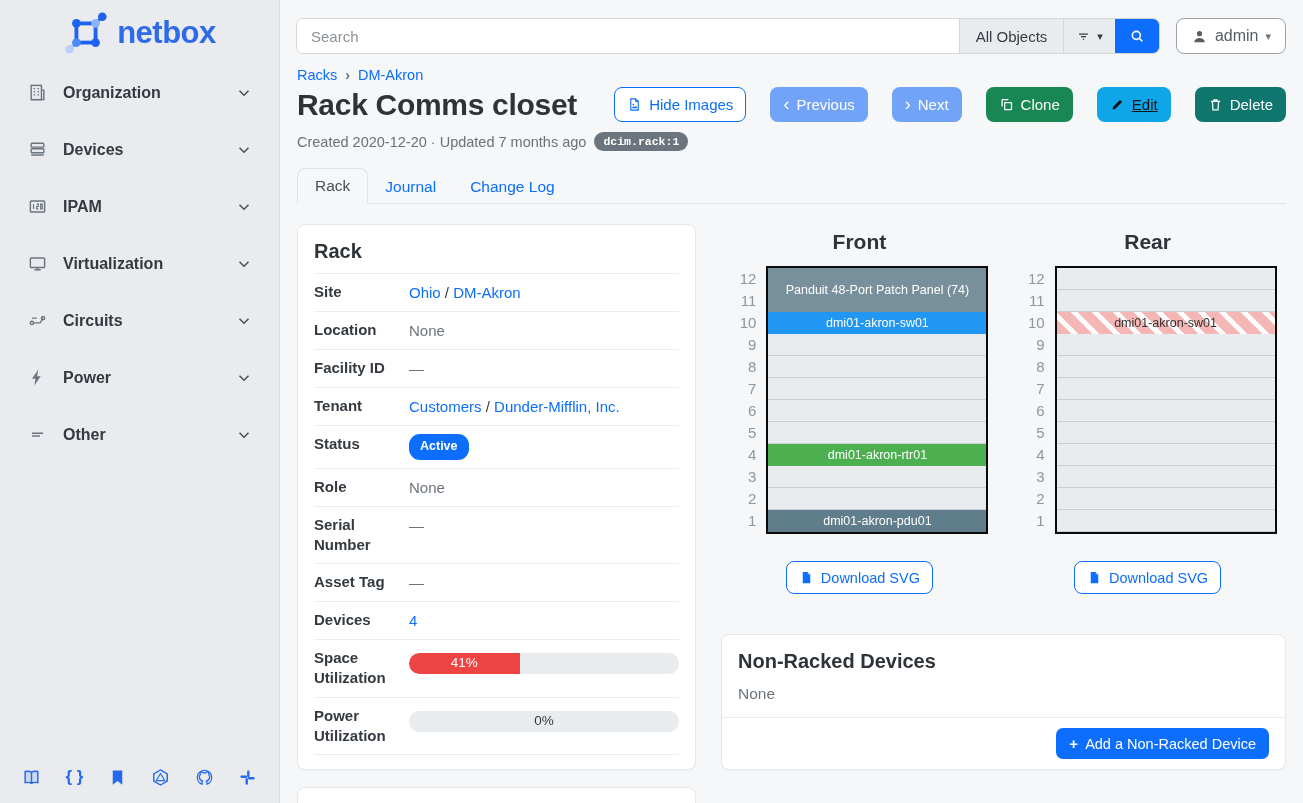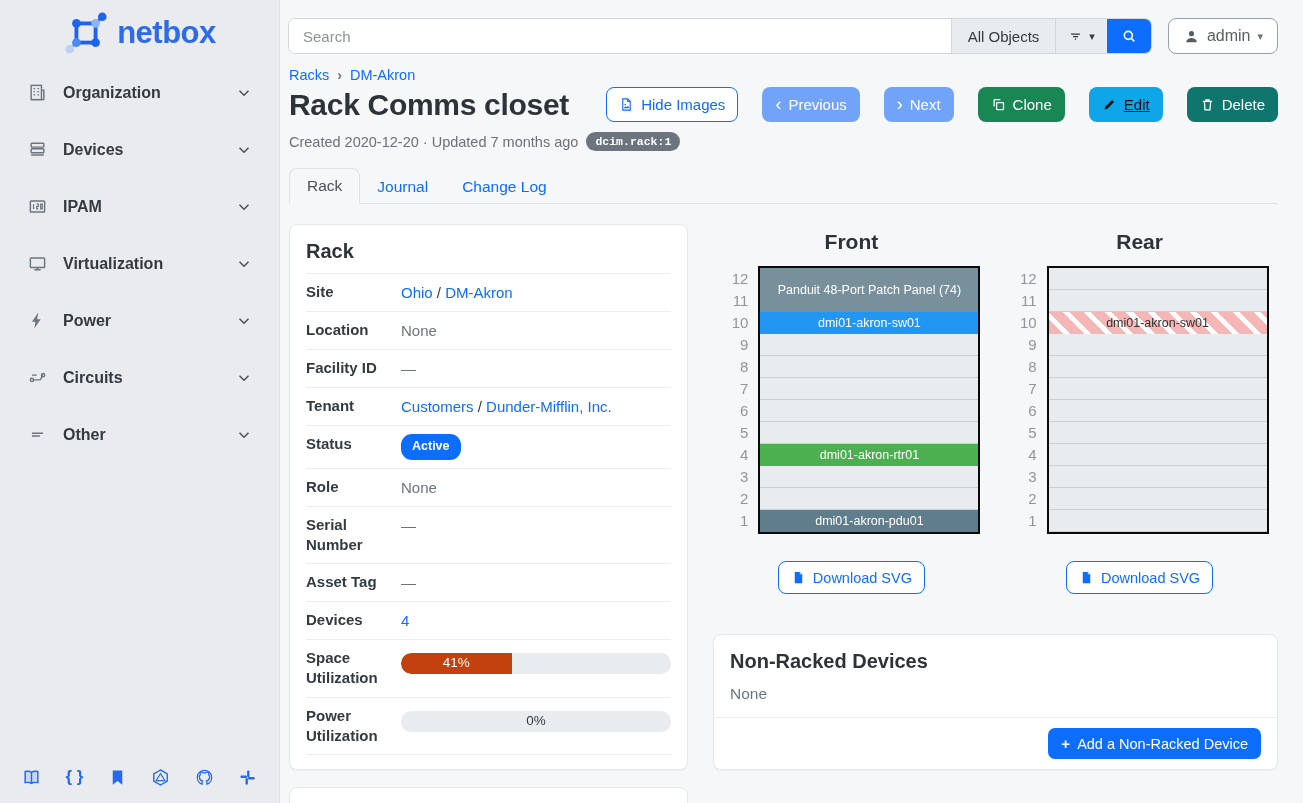--- a/index.html
+++ b/index.html
@@ -32,21 +32,21 @@
   .nav-item .nav-icon { color:#6c757d; font-size:19px; margin-right:16px; }
   .nav-item .nav-label { font-size:16px; font-weight:700; color:#343a40; flex:1; }
   .nav-item .nav-chevron { color:#495057; font-size:18px; }
   .sidebar-footer {
     margin-top:auto; display:flex; justify-content:space-between;
     padding:0 22px 16px; color:#2569f0; font-size:19px;
   }
   .footer-icon { cursor:pointer; }
 
   
-  .content { position:absolute; left:273px; top:0; width:1022px; height:681px; }
+  .content { position:absolute; left:281px; top:0; width:1022px; height:681px; }
 
   
   .topbar { display:flex; align-items:center; padding:18px 17px 0 15px; gap:16px; }
   .search-group { display:flex; flex:1; height:36px; border:1px solid #d3d7da; border-radius:7px; overflow:hidden; background:#fff; }
   .search-input {
     flex:1; border:none; outline:none; padding:0 14px; font-size:15px;
     font-family:"Liberation Sans", sans-serif; color:#343a40; background:#fff;
   }
   .search-input::placeholder { color:#8b9298; }
   .scope-button {
@@ -124,21 +124,21 @@
   .muted { color:#6c757d; }
   .status-badge {
     display:inline-block; background:#0d6efd; color:#fff; font-size:12.5px; font-weight:700;
     padding:4px 11px; border-radius:11px;
   }
   .progress {
     position:relative; height:21px; background:#e9ecef; border-radius:10px; overflow:hidden;
     margin-top:5px; font-size:13.5px;
   }
   .progress-fill {
-    position:absolute; left:0; top:0; bottom:0; background:#c2410c; color:#fff;
+    position:absolute; left:0; top:0; bottom:0; background:#ef4444; color:#fff;
     display:flex; align-items:center; justify-content:center; border-radius:10px 0 0 10px;
   }
   .track-label { position:absolute; inset:0; display:flex; align-items:center; justify-content:center; color:#343a40; }
 
   
   .elev-row { display:flex; justify-content:space-between; }
   .elev-col { width:49%; display:flex; flex-direction:column; align-items:center; }
   .elev-title { font-size:21px; font-weight:700; color:#2d3338; text-align:center; margin:6px 0 12px; }
   .elev-rack { display:flex; align-items:flex-start; }
   .rack-numbers { display:flex; flex-direction:column; margin-right:10px; padding-top:2px; }
@@ -245,40 +245,40 @@
       </span>
       <span class="nav-label">Virtualization</span>
       <span class="icon nav-chevron">
         <svg viewBox="0 0 24 24" fill="none" stroke="currentColor" stroke-width="2">
             <polyline points="6 9 12 15 18 9"></polyline>
           </svg>
       </span>
     </div>
     <div class="nav-item">
       <span class="icon nav-icon">
-        <svg viewBox="0 0 24 24" fill="currentColor" stroke="none">
-          <path d="M13 2L5 13.5h4.5L8 22l8-11.5h-4.5z"></path>
-        </svg>
-      </span>
-      <span class="nav-label">Power</span>
-      <span class="icon nav-chevron">
-        <svg viewBox="0 0 24 24" fill="none" stroke="currentColor" stroke-width="2">
-            <polyline points="6 9 12 15 18 9"></polyline>
-          </svg>
-      </span>
-    </div>
-    <div class="nav-item">
-      <span class="icon nav-icon">
         <svg viewBox="0 0 24 24" fill="none" stroke="currentColor" stroke-width="1.8">
           <circle cx="5" cy="15" r="2"></circle>
             <circle cx="19" cy="9" r="2"></circle>
             <path d="M7 15h8c2 0 2-6 4-6M5 9h6"></path>
         </svg>
       </span>
       <span class="nav-label">Circuits</span>
+      <span class="icon nav-chevron">
+        <svg viewBox="0 0 24 24" fill="none" stroke="currentColor" stroke-width="2">
+            <polyline points="6 9 12 15 18 9"></polyline>
+          </svg>
+      </span>
+    </div>
+    <div class="nav-item">
+      <span class="icon nav-icon">
+        <svg viewBox="0 0 24 24" fill="currentColor" stroke="none">
+          <path d="M13 2L5 13.5h4.5L8 22l8-11.5h-4.5z"></path>
+        </svg>
+      </span>
+      <span class="nav-label">Power</span>
       <span class="icon nav-chevron">
         <svg viewBox="0 0 24 24" fill="none" stroke="currentColor" stroke-width="2">
             <polyline points="6 9 12 15 18 9"></polyline>
           </svg>
       </span>
     </div>
     <div class="nav-item">
       <span class="icon nav-icon">
         <svg viewBox="0 0 24 24" fill="none" stroke="currentColor" stroke-width="1.8">
           <path d="M5 10.5h14M5 14h10"></path>

